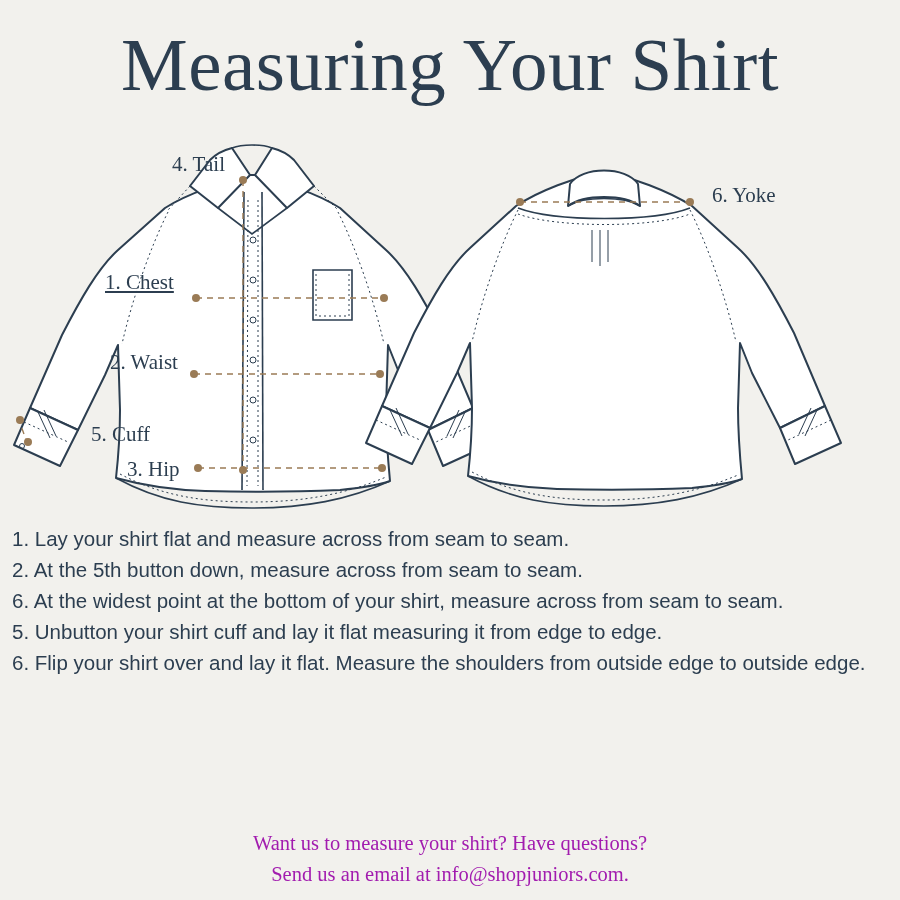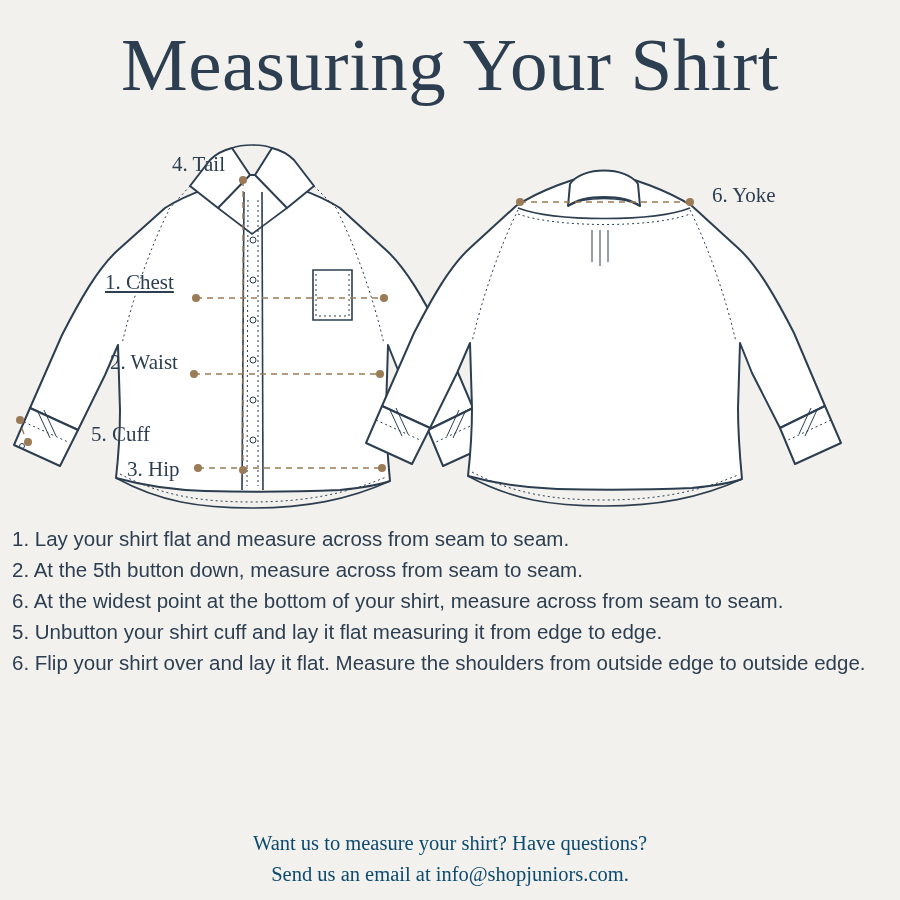--- a/index.html
+++ b/index.html
@@ -80,21 +80,21 @@
   
   .footer {
     position: absolute;
     top: 828px;
     left: 0;
     width: 900px;
     text-align: center;
     font-family: "Liberation Serif", serif;
     font-size: 20.5px;
     line-height: 1.5;
-    color: #0c4a6e;
+    color: #a21caf;
   }
 </style>
 </head>
 <body>
 
 <div class="page">
 
   <div class="title">Measuring Your Shirt</div>
 
   <div class="diagram">

